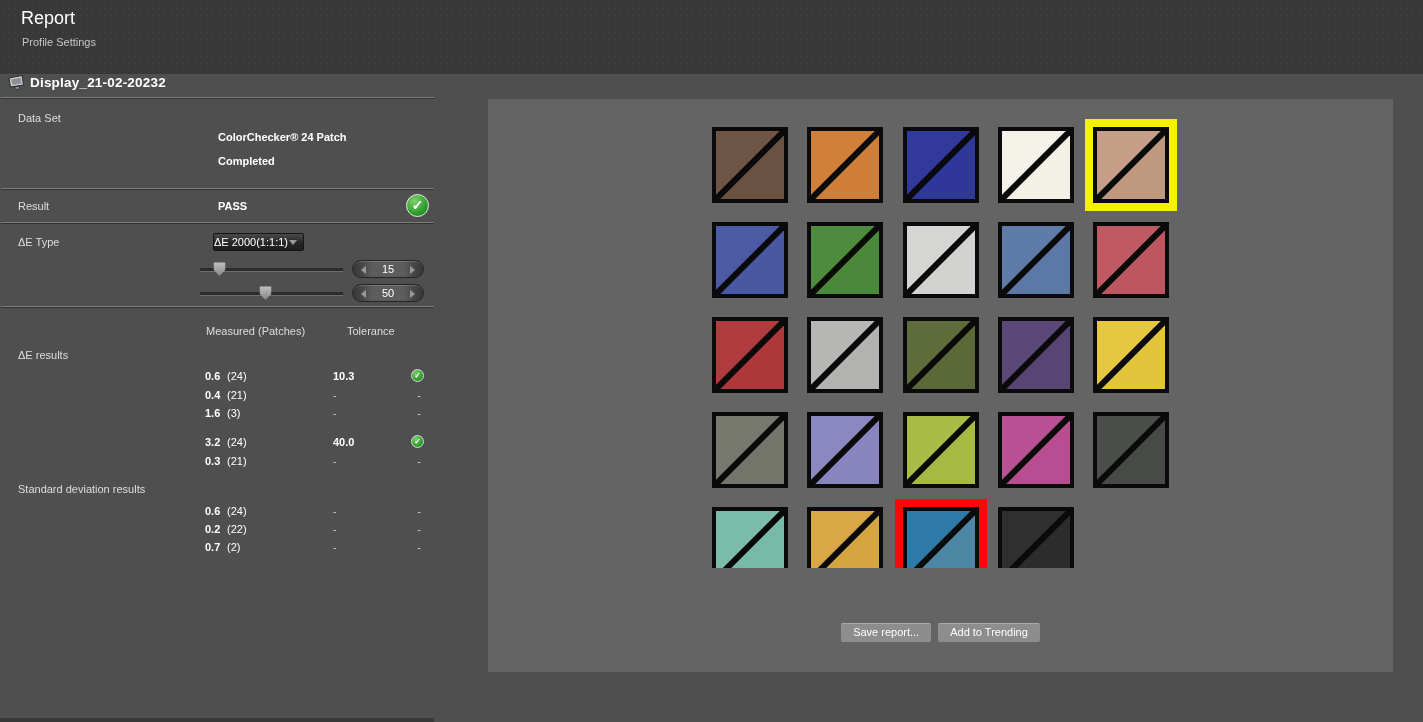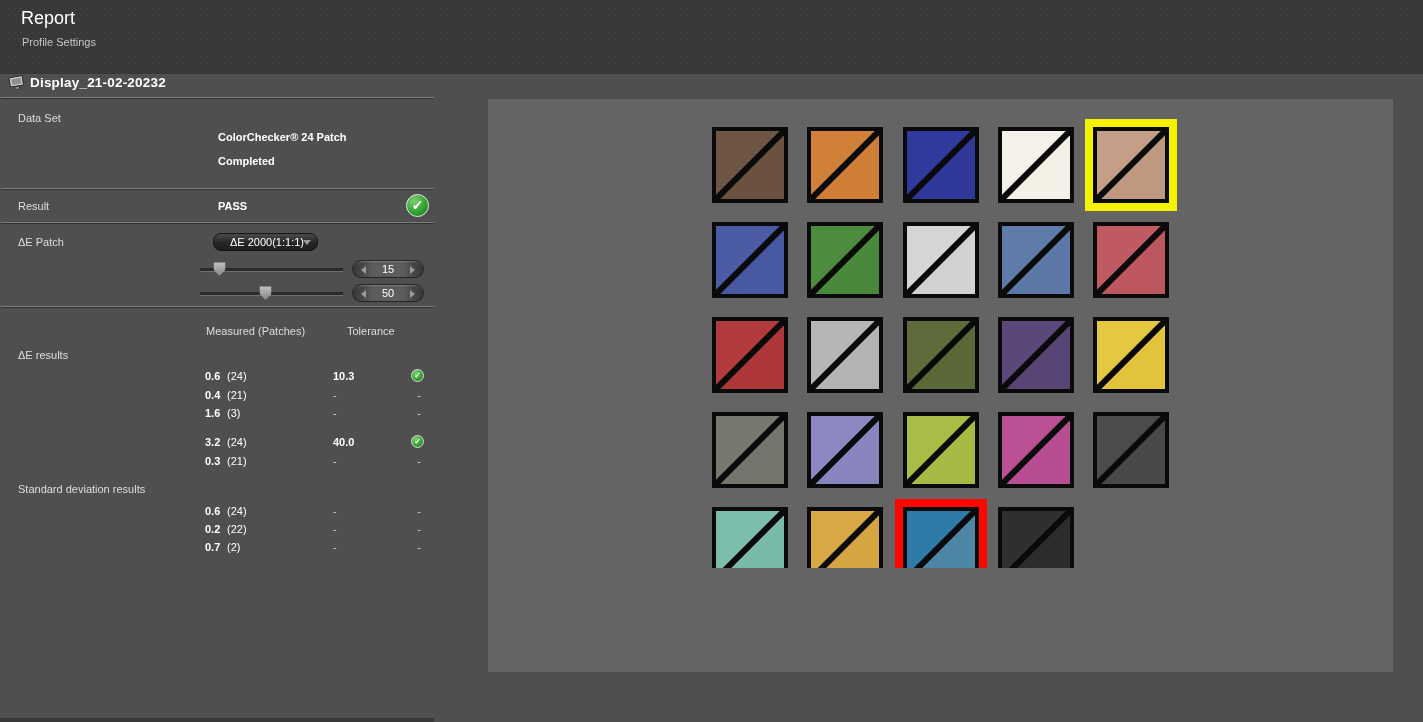--- a/index.html
+++ b/index.html
@@ -41,24 +41,24 @@
   }
   .check-small {
     position:absolute; width:13px; height:13px; border-radius:50%;
     background:radial-gradient(circle at 35% 28%, #7ed06c, #2f9e2f 62%, #1d7a1d);
     border:1px solid #dcdcdc;
     color:#fff; font-size:8px; font-weight:bold; text-align:center; line-height:11px;
   }
 
   
   .dropdown {
-    position:absolute; left:213px; top:233px; width:105px; height:18px;
+    position:absolute; left:213px; top:233px; width:91px; height:18px;
     background:linear-gradient(180deg,#4a4a4a 0%,#262626 55%,#1d1d1d 100%);
-    border:1px solid #141414; border-radius:8px;
-    color:#ffffff; line-height:16px; padding-left:16px; cursor:default;
+    border:1px solid #141414; border-radius:2px;
+    color:#ffffff; line-height:16px; padding-left:0; cursor:default;
   }
   .dropdown-arrow {
     position:absolute; right:6px; top:6px; width:0; height:0;
     border-left:4.5px solid transparent; border-right:4.5px solid transparent;
     border-top:5px solid #9a9a9a;
   }
 
   
   .thr-label { position:absolute; right:239px; color:#dedede; }
   .slider-track {
@@ -137,21 +137,21 @@
 <div class="ds-value" style="top:131px">ColorChecker® 24 Patch</div>
 <div class="ds-label" style="top:155px">Measurement:</div>
 <div class="ds-value" style="top:155px">Completed</div>
 
 <div class="divider" style="top:188px"></div>
 <div class="sec-label" style="top:200px">Result</div>
 <div class="ds-value" style="top:200px">PASS</div>
 <div class="check-big">✓</div>
 <div class="divider" style="top:222px"></div>
 
-<div class="sec-label" style="top:236px">ΔE Patch</div>
+<div class="sec-label" style="top:236px">ΔE Type</div>
 <div class="dropdown">
   <span>ΔE 2000(1:1:1)</span>
   <span class="dropdown-arrow"></span>
 </div>
 
 <div class="thr-label" style="top:263px">Average  ΔE Threshold:</div>
 <div class="slider-track" style="top:268px"></div>
 <div class="slider-thumb" style="left:213px; top:262px"></div>
 <div class="spinner" style="top:260px">
   <span class="spin-arrow spin-left"></span>
@@ -401,13 +401,17 @@
         </svg>
       </div>
       <div class="patch" style="left: 510px; top: 408px;">
         <svg width="68" height="68" viewBox="0 0 68 68">
           <polygon points="0,0 68,0 0,68" fill="#2E2F2E"></polygon>
           <polygon points="68,0 68,68 0,68" fill="#2B2C2B"></polygon>
           <line x1="-3" y1="71" x2="71" y2="-3" stroke="#0a0a0a" stroke-width="6"></line>
         </svg>
       </div>
     </div>
+  <div class="panel-actions">
+    <button class="action-btn">Save report...</button>
+    <button class="action-btn">Add to Trending</button>
+  </div>
 </div>
 
 </body></html>

